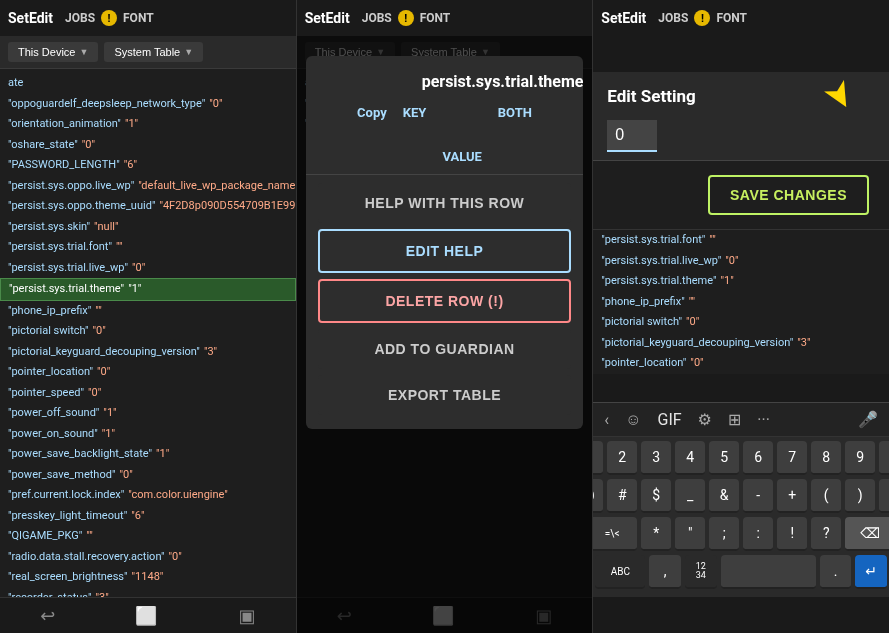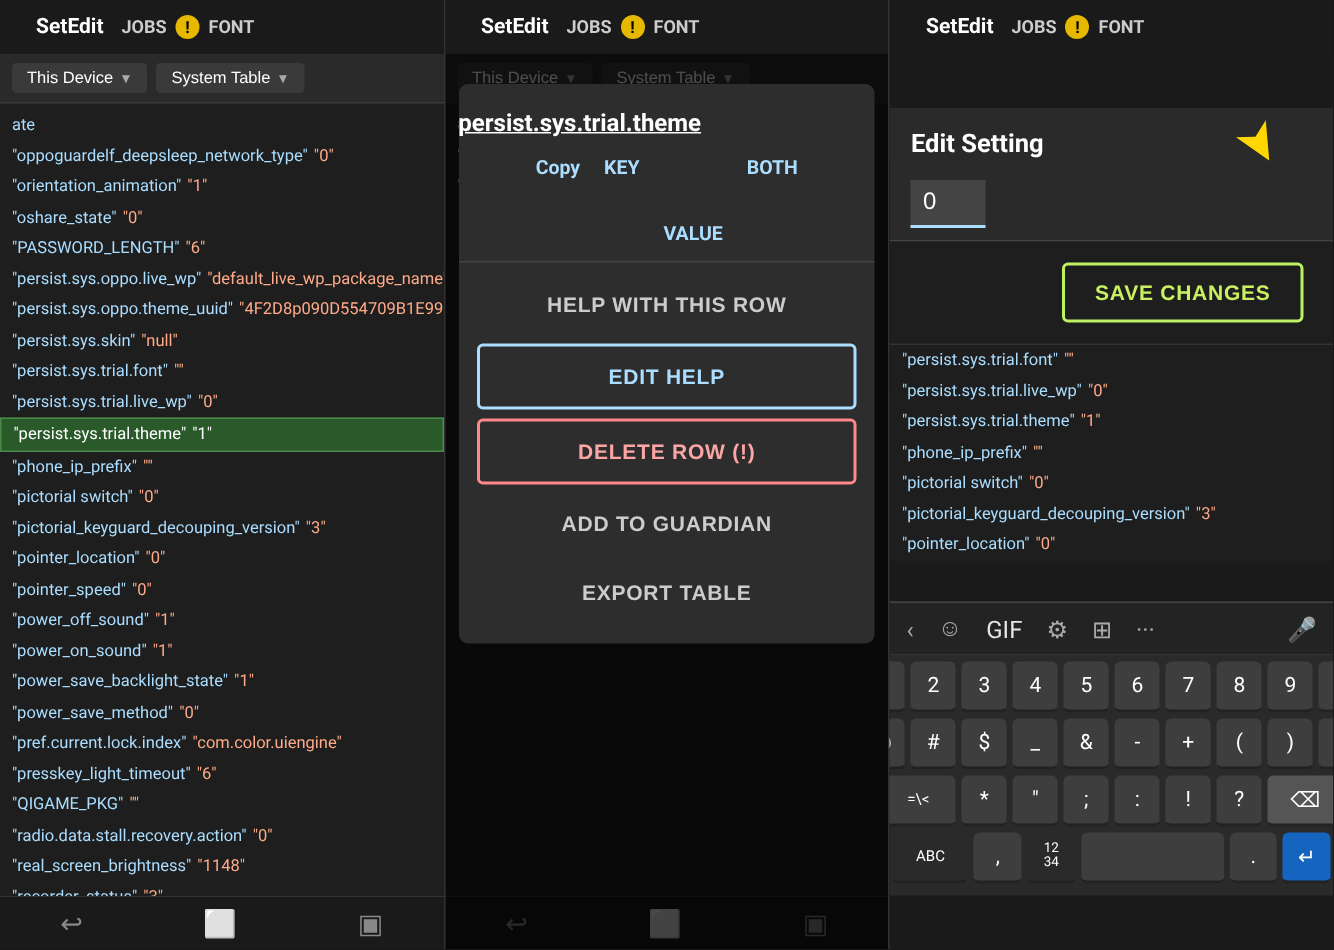--- a/index.html
+++ b/index.html
@@ -102,23 +102,22 @@
       background: #2d2d2d;
       border-radius: 6px;
       width: 94%;
       padding: 16px 0 8px;
     }
 
     .modal-title {
       color: #fff;
       font-size: 16px;
       font-weight: bold;
-      text-align: left;
+      text-align: right;
       margin-bottom: 14px;
-      text-decoration: underline;
     }
 
     .modal-actions-row {
       display: flex;
       justify-content: center;
       gap: 16px;
       padding: 0 12px;
       margin-bottom: 10px;
     }
 
@@ -253,21 +252,21 @@
     .top-panels {
       display: flex;
       height: 36px;
     }
 
     .top-panel {
       flex: 1;
       display: flex;
       align-items: center;
       background: #1a1a1a;
-      padding: 0 24px;
+      padding: 0 8px;
       gap: 6px;
       border-right: 1px solid #333;
     }
 
     .top-panel:last-child { border-right: none; }
 
     .panels-container {
       display: flex;
       flex: 1;
       overflow: hidden;

